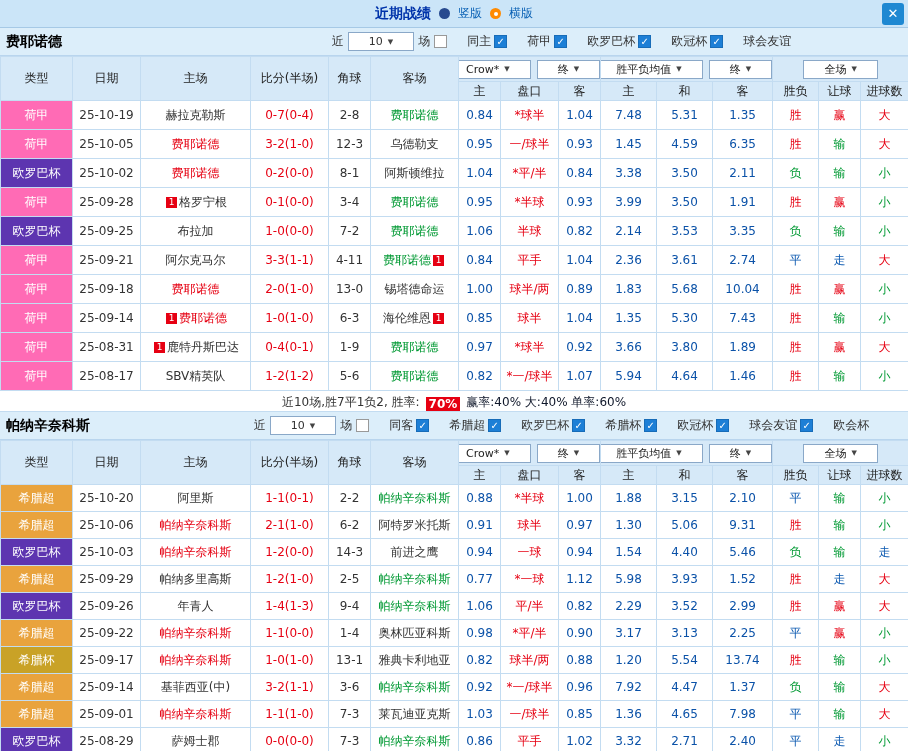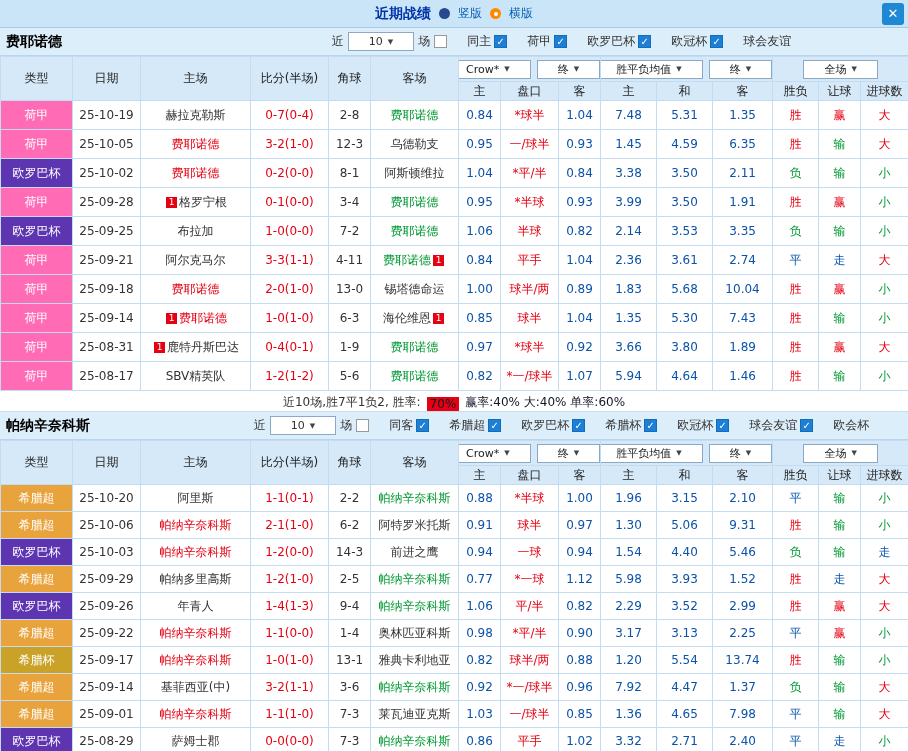--- a/index.html
+++ b/index.html
@@ -53,21 +53,21 @@
   .odds{color:var(--odds-blue,#0b52a8)}
   .handicap{color:var(--win-red,#e60012)}
   .c-r{color:var(--win-red,#e60012)}
   .c-g{color:var(--lose-green,#009933)}
   .c-b{color:var(--draw-blue,#0a58b0)}
   .badge1{display:inline-block;width:11px;height:11px;line-height:11px;background:var(--win-red,#e60012);
     color:#fff;font-size:9px;margin:0 2px;vertical-align:1px}
 
   .summary{height:21px;display:flex;align-items:flex-end;justify-content:center;gap:6px;
     border-bottom:1px solid #c3dcf1;background:#fff}
-  .rate-badge{background:var(--win-red,#e60012);color:#0f172a;padding:0 3px;font-weight:normal}
+  .rate-badge{background:var(--win-red,#e60012);color:#ffffff;padding:0 3px;font-weight:bold}
   .stats{color:#0f172a}
 </style>
 </head>
 <body>
 
 <div class="app">
 
   <div class="topbar">
     <span class="topbar-title">近期战绩</span>
     <span class="radio unsel"></span>
@@ -478,21 +478,21 @@
           <tr>
             <td class="lg-gsl">希腊超</td>
             <td class="cell-date">25-10-20</td>
             <td class="cell-team"><span>阿里斯</span></td>
             <td class="cell-score">1-1(0-1)</td>
             <td class="cell-corner">2-2</td>
             <td class="cell-team"><span class="t-green">帕纳辛奈科斯</span></td>
             <td class="odds">0.88</td>
             <td class="handicap">*半球</td>
             <td class="odds">1.00</td>
-            <td class="odds">1.96</td>
+            <td class="odds">1.88</td>
             <td class="odds">3.15</td>
             <td class="odds">2.10</td>
             <td class="c-b">平</td>
             <td class="c-g">输</td>
             <td class="c-g">小</td>
           </tr>
           <tr>
             <td class="lg-gsl">希腊超</td>
             <td class="cell-date">25-10-06</td>
             <td class="cell-team"><span class="t-red">帕纳辛奈科斯</span></td>

